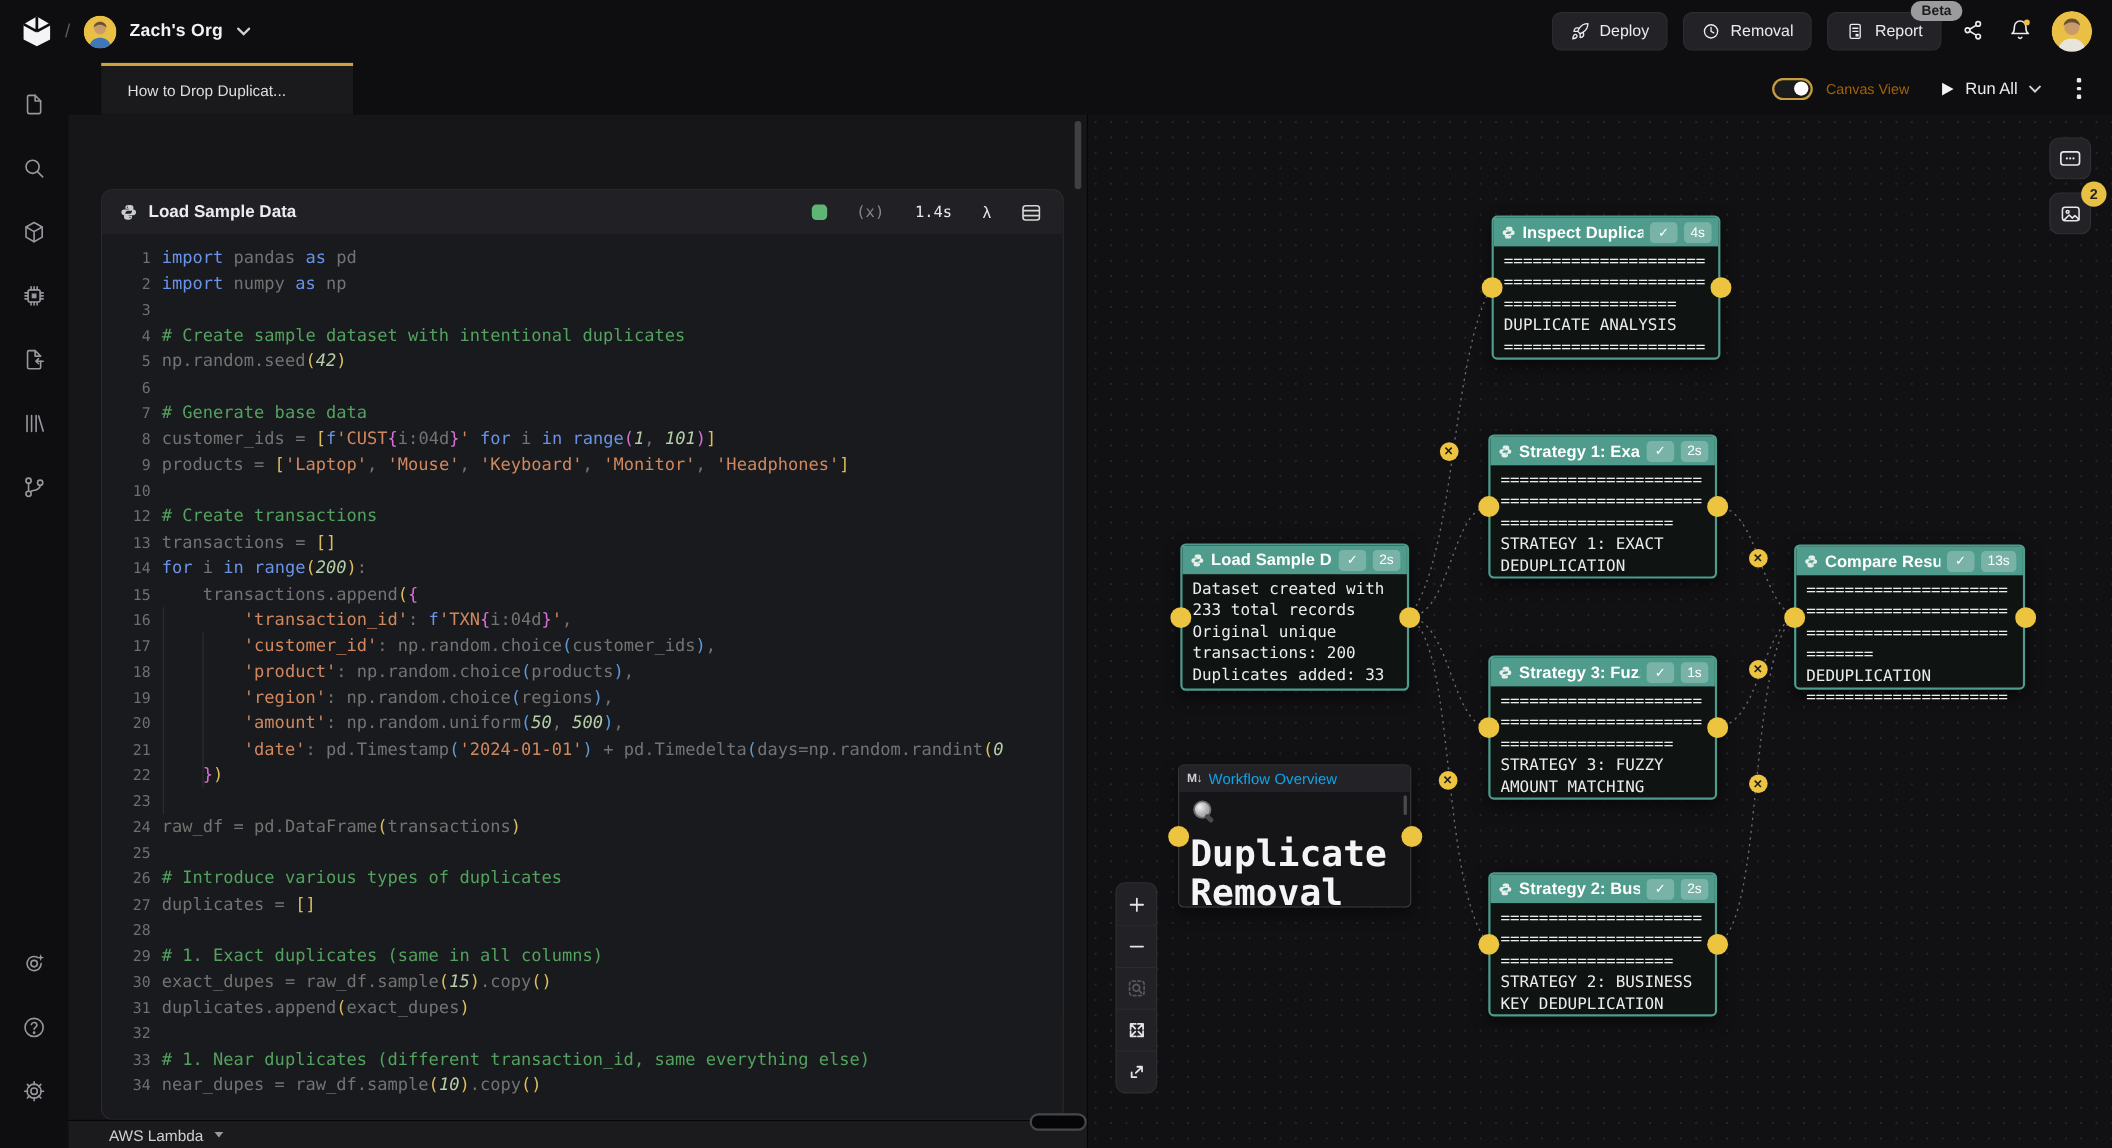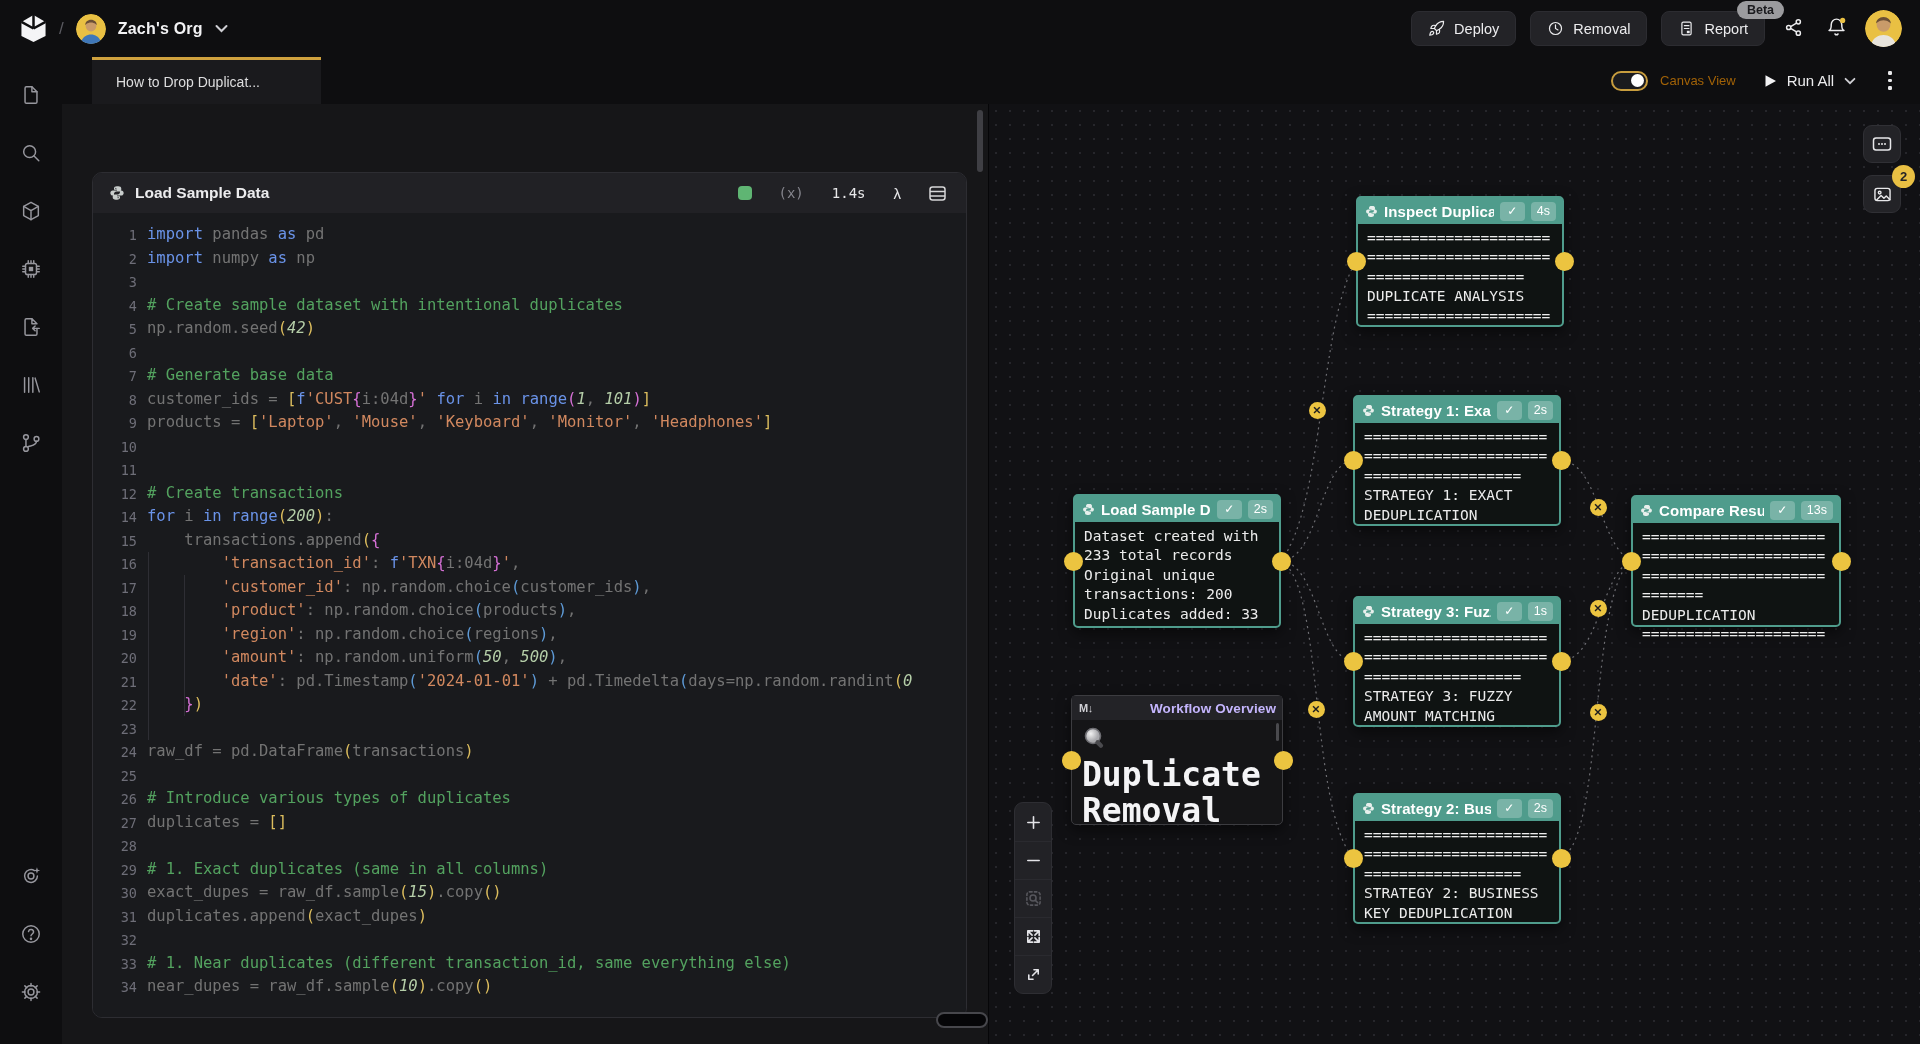--- a/index.html
+++ b/index.html
@@ -72,21 +72,21 @@
   .edges-svg { position:absolute; left:0; top:0; width:932px; height:940px; }
   .edges-svg path { fill:none; stroke:#6d6d72; stroke-width:1.2; stroke-dasharray:2 4; }
 
   .node { position:absolute; border-radius:5px; box-shadow:0 5px 14px rgba(0,0,0,.5); }
   .node.python { border:2px solid #4f9c8c; background:#0f1312; }
   .node.markdown { border:1px solid #3c3c40; background:#151517; }
   .node-head { display:flex; align-items:center; gap:6px; padding:0 6px 0 7px; }
   .node.python .node-head { height:26px; background:#4f9c8c; }
   .node.markdown .node-head { height:24px; background:#232327; }
   .node-title { flex:1; font-size:15px; font-weight:700; color:#ffffff; white-space:nowrap; overflow:hidden; letter-spacing:.1px; }
-  .node.markdown .node-title { font-size:13.5px; font-weight:700; color:#c4b5fd;text-align:right; }
+  .node.markdown .node-title { font-size:13.5px; font-weight:400; color:#0ea5e9; }
   .badge-check, .badge-time { height:19px; border-radius:4px; background:rgba(255,255,255,.24); color:#fff; display:flex; align-items:center; justify-content:center; }
   .badge-check { width:25px; font-size:12px; }
   .badge-time { padding:0 6px; font-size:12.5px; font-weight:400; }
   .node-body { font-family:"DejaVu Sans Mono", monospace; font-size:14.5px; line-height:19.4px; color:#ececec; padding:5px 9px; white-space:pre; overflow:hidden; }
   .md-icon-label { font-size:11px; font-weight:700; color:#cfcfd4; letter-spacing:-.5px; }
   .md-body { padding:5px 10px; overflow:hidden; position:relative; }
   .md-heading { font-family:"DejaVu Sans Mono", monospace; font-size:33px; line-height:36px; font-weight:700; color:#f4f4f6; white-space:pre; }
   .md-scroll { position:absolute; right:3px; top:3px; width:3px; height:18px; background:#4a4a4e; border-radius:2px; }
 
   .port { position:absolute; width:19px; height:19px; border-radius:50%; background:#ecc440; z-index:4; cursor:crosshair; }
@@ -307,22 +307,22 @@
       <div class="code-row"><span class="ln">1</span><span class="lc"><span class="tk-k">import</span><span class="tk-t"> pandas </span><span class="tk-k">as</span><span class="tk-t"> pd</span></span></div>
           <div class="code-row"><span class="ln">2</span><span class="lc"><span class="tk-k">import</span><span class="tk-t"> numpy </span><span class="tk-k">as</span><span class="tk-t"> np</span></span></div>
           <div class="code-row"><span class="ln">3</span><span class="lc"></span></div>
           <div class="code-row"><span class="ln">4</span><span class="lc"><span class="tk-c"># Create sample dataset with intentional duplicates</span></span></div>
           <div class="code-row"><span class="ln">5</span><span class="lc"><span class="tk-t">np.random.seed</span><span class="tk-b1">(</span><span class="tk-n">42</span><span class="tk-b1">)</span></span></div>
           <div class="code-row"><span class="ln">6</span><span class="lc"></span></div>
           <div class="code-row"><span class="ln">7</span><span class="lc"><span class="tk-c"># Generate base data</span></span></div>
           <div class="code-row"><span class="ln">8</span><span class="lc"><span class="tk-t">customer_ids = </span><span class="tk-b1">[</span><span class="tk-k">f</span><span class="tk-s">'CUST</span><span class="tk-b2">{</span><span class="tk-t">i:04d</span><span class="tk-b2">}</span><span class="tk-s">'</span><span class="tk-t"> </span><span class="tk-k">for</span><span class="tk-t"> i </span><span class="tk-k">in</span><span class="tk-t"> </span><span class="tk-k">range</span><span class="tk-b2">(</span><span class="tk-n">1</span><span class="tk-t">, </span><span class="tk-n">101</span><span class="tk-b2">)</span><span class="tk-b1">]</span></span></div>
           <div class="code-row"><span class="ln">9</span><span class="lc"><span class="tk-t">products = </span><span class="tk-b1">[</span><span class="tk-s">'Laptop'</span><span class="tk-t">, </span><span class="tk-s">'Mouse'</span><span class="tk-t">, </span><span class="tk-s">'Keyboard'</span><span class="tk-t">, </span><span class="tk-s">'Monitor'</span><span class="tk-t">, </span><span class="tk-s">'Headphones'</span><span class="tk-b1">]</span></span></div>
           <div class="code-row"><span class="ln">10</span></div>
-          <div class="code-row"><span class="ln">11</span><span class="lc"></span></div>
           <div class="code-row"><span class="ln">12</span><span class="lc"><span class="tk-c"># Create transactions</span></span></div>
+          <div class="code-row"><span class="ln">13</span><span class="lc"><span class="tk-t">transactions = </span><span class="tk-b1">[]</span></span></div>
           <div class="code-row"><span class="ln">14</span><span class="lc"><span class="tk-k">for</span><span class="tk-t"> i </span><span class="tk-k">in</span><span class="tk-t"> </span><span class="tk-k">range</span><span class="tk-b1">(</span><span class="tk-n">200</span><span class="tk-b1">)</span><span class="tk-t">:</span></span></div>
           <div class="code-row"><span class="ln">15</span><span class="lc"><span class="tk-t">    transactions.append</span><span class="tk-b1">(</span><span class="tk-b2">{</span></span></div>
           <div class="code-row"><span class="ln">16</span><span class="lc"><span class="tk-t">        </span><span class="tk-s">'transaction_id'</span><span class="tk-t">: </span><span class="tk-k">f</span><span class="tk-s">'TXN</span><span class="tk-b2">{</span><span class="tk-t">i:04d</span><span class="tk-b2">}</span><span class="tk-s">'</span><span class="tk-t">,</span></span></div>
           <div class="code-row"><span class="ln">17</span><span class="lc"><span class="tk-t">        </span><span class="tk-s">'customer_id'</span><span class="tk-t">: np.random.choice</span><span class="tk-b3">(</span><span class="tk-t">customer_ids</span><span class="tk-b3">)</span><span class="tk-t">,</span></span></div>
           <div class="code-row"><span class="ln">18</span><span class="lc"><span class="tk-t">        </span><span class="tk-s">'product'</span><span class="tk-t">: np.random.choice</span><span class="tk-b3">(</span><span class="tk-t">products</span><span class="tk-b3">)</span><span class="tk-t">,</span></span></div>
           <div class="code-row"><span class="ln">19</span><span class="lc"><span class="tk-t">        </span><span class="tk-s">'region'</span><span class="tk-t">: np.random.choice</span><span class="tk-b3">(</span><span class="tk-t">regions</span><span class="tk-b3">)</span><span class="tk-t">,</span></span></div>
           <div class="code-row"><span class="ln">20</span><span class="lc"><span class="tk-t">        </span><span class="tk-s">'amount'</span><span class="tk-t">: np.random.uniform</span><span class="tk-b3">(</span><span class="tk-n">50</span><span class="tk-t">, </span><span class="tk-n">500</span><span class="tk-b3">)</span><span class="tk-t">,</span></span></div>
           <div class="code-row"><span class="ln">21</span><span class="lc"><span class="tk-t">        </span><span class="tk-s">'date'</span><span class="tk-t">: pd.Timestamp</span><span class="tk-b3">(</span><span class="tk-s">'2024-01-01'</span><span class="tk-b3">)</span><span class="tk-t"> + pd.Timedelta</span><span class="tk-b3">(</span><span class="tk-t">days=np.random.randint</span><span class="tk-b1">(</span><span class="tk-n">0</span></span></div>
           <div class="code-row"><span class="ln">22</span><span class="lc"><span class="tk-t">    </span><span class="tk-b2">}</span><span class="tk-b1">)</span></span></div>
           <div class="code-row"><span class="ln">23</span><span class="lc"></span></div>
@@ -334,20 +334,24 @@
           <div class="code-row"><span class="ln">29</span><span class="lc"><span class="tk-c"># 1. Exact duplicates (same in all columns)</span></span></div>
           <div class="code-row"><span class="ln">30</span><span class="lc"><span class="tk-t">exact_dupes = raw_df.sample</span><span class="tk-b1">(</span><span class="tk-n">15</span><span class="tk-b1">)</span><span class="tk-t">.copy</span><span class="tk-b1">()</span></span></div>
           <div class="code-row"><span class="ln">31</span><span class="lc"><span class="tk-t">duplicates.append</span><span class="tk-b1">(</span><span class="tk-t">exact_dupes</span><span class="tk-b1">)</span></span></div>
           <div class="code-row"><span class="ln">32</span><span class="lc"></span></div>
           <div class="code-row"><span class="ln">33</span><span class="lc"><span class="tk-c"># 1. Near duplicates (different transaction_id, same everything else)</span></span></div>
           <div class="code-row"><span class="ln">34</span><span class="lc"><span class="tk-t">near_dupes = raw_df.sample</span><span class="tk-b1">(</span><span class="tk-n">10</span><span class="tk-b1">)</span><span class="tk-t">.copy</span><span class="tk-b1">()</span></span></div>
         </div>
     </div>
     <div class="vscroll"></div>
     <div class="hpill"></div>
+    <div class="bottombar">
+      <span class="rt-label" style="cursor:pointer;">AWS Lambda</span>
+      <span class="caret-down" style="cursor:pointer;"></span>
+    </div>
   </section>
 
   <section class="canvas" id="canvas">
     <svg class="edges-svg" id="edges">
         <path d="M292,457 C335,400 330,220 367,157"></path>
         <path d="M292,457 C330,455 330,360 364,356"></path>
         <path d="M292,457 C330,460 330,555 364,557"></path>
         <path d="M292,457 C335,480 320,700 364,754"></path>
         <path d="M572,356 C610,360 610,440 642,457"></path>
         <path d="M572,557 C610,555 612,470 642,457"></path>

